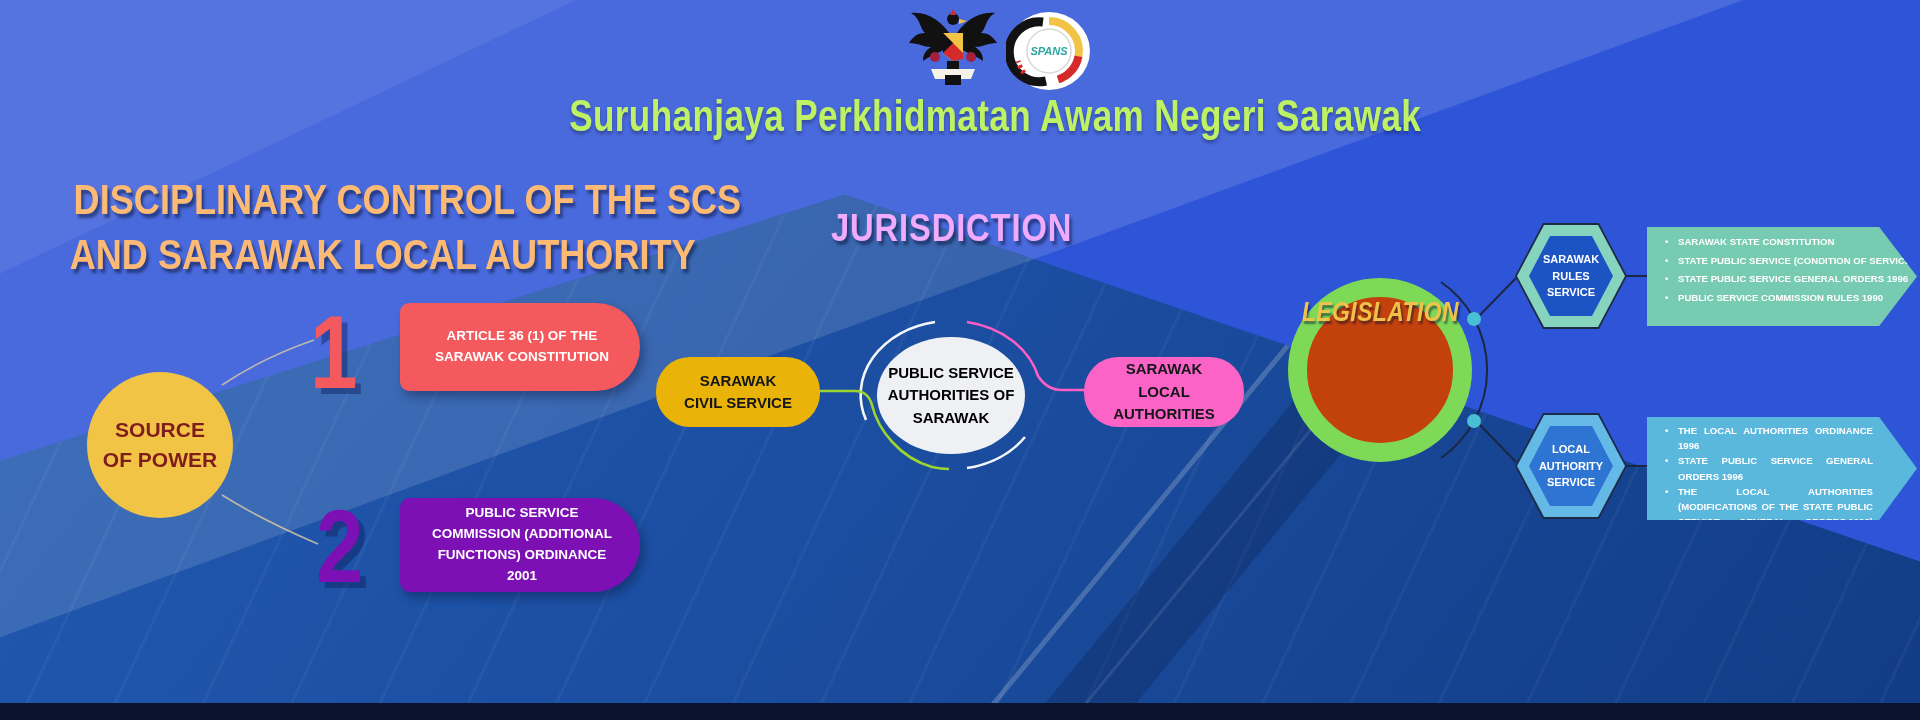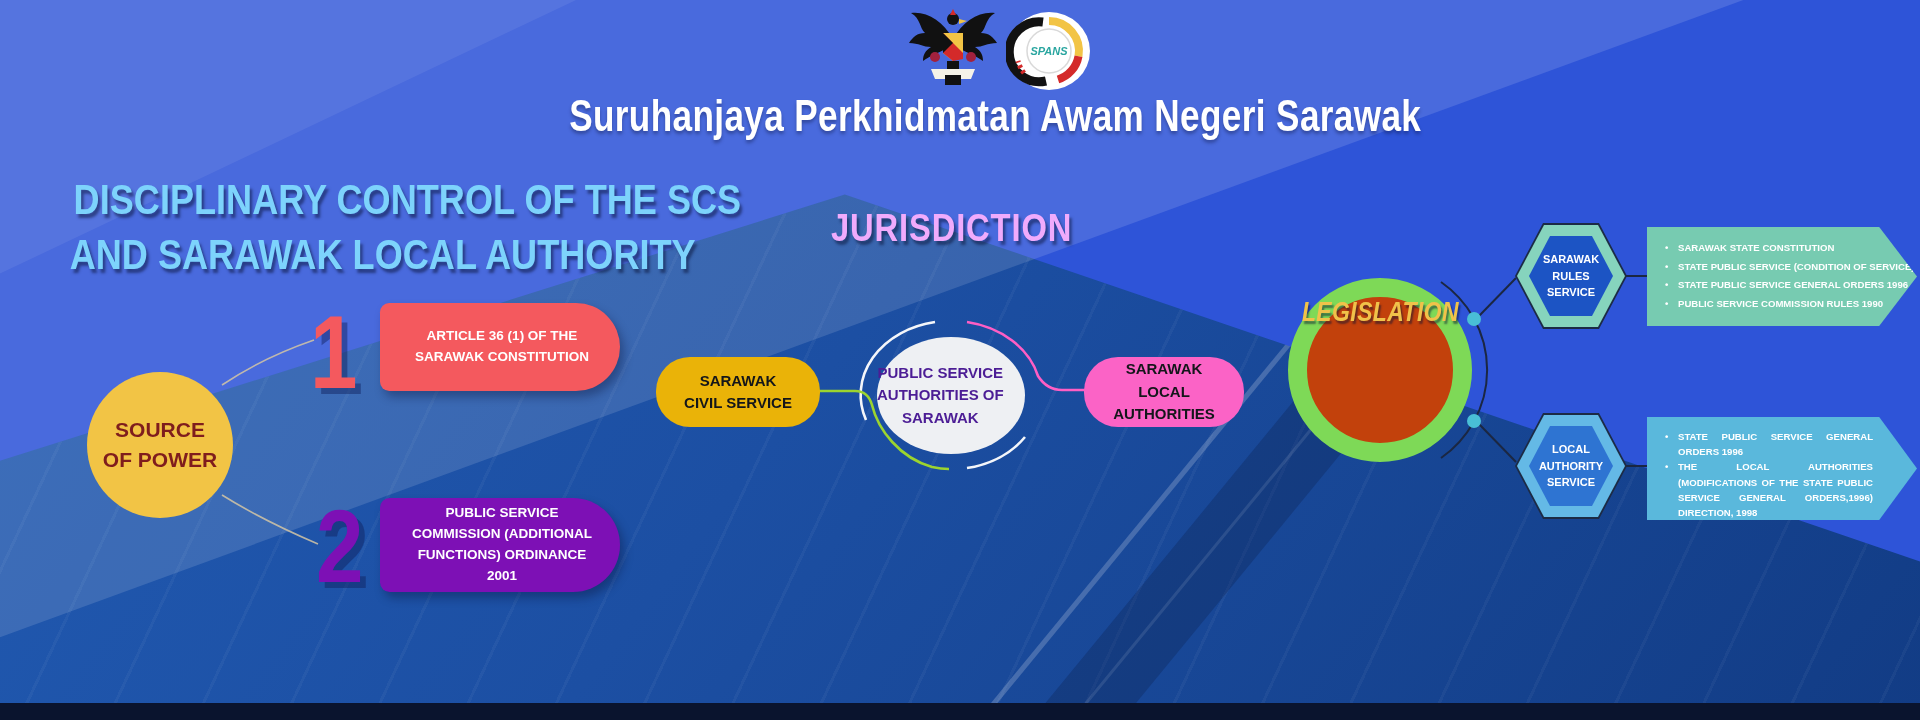--- a/index.html
+++ b/index.html
@@ -24,55 +24,55 @@
   .bg-light2 { position:absolute; inset:0; background:rgba(255,255,255,0.07);
     clip-path:polygon(0 0, 30% 0, 0 38%); }
   .bar-bottom { position:absolute; left:0; top:703px; width:1920px; height:17px; background:#0A142E; }
 
   .cx { display:inline-block; transform:scaleX(0.84); transform-origin:center; white-space:nowrap; }
 
   
   .logo-crest { position:absolute; left:905px; top:5px; }
   .logo-spans { position:absolute; left:1006px; top:11px;font-style:italic; }
   .header-title { position:absolute; left:295px; top:90px; width:1400px; text-align:center;
-    color:#ffffff; font-size:45px; font-weight:700; letter-spacing:0.5px;
+    color:#bef264; font-size:45px; font-weight:700; letter-spacing:0.5px;
     text-shadow:0 3px 4px rgba(8,15,50,0.35); }
 
   
   .main-title { position:absolute; left:10px; top:172px; width:640px; text-align:center;
-    color:#7dd3fc; font-size:43px; font-weight:700; line-height:1.28;
+    color:#fdba74; font-size:43px; font-weight:700; line-height:1.28;
     text-shadow:3px 4px 3px rgba(8,15,50,0.5); }
 
   
   .source-circle { position:absolute; left:87px; top:372px; width:146px; height:146px;
     border-radius:50%; background:#F2C445; display:flex; align-items:center; justify-content:center;
     text-align:center; color:#7f1d1d; font-size:21px; font-weight:800; line-height:1.45; }
   .big-num { position:absolute; font-size:104px; font-weight:800; line-height:1;
     transform:scaleX(0.82); transform-origin:left center;
     text-shadow:7px 6px 0 rgba(16,32,90,0.45); z-index:3; }
   .num-1 { left:310px; top:300px; color:#F4595E; }
   .num-2 { left:316px; top:494px; color:#7D10B5; }
   .src-box { position:absolute; width:240px; display:flex; align-items:center; justify-content:center;
     text-align:center; color:#FFFFFF; font-size:13.5px; font-weight:700; line-height:1.55;
     border-radius:10px 48px 48px 10px; box-shadow:4px 6px 10px rgba(8,15,50,0.35); z-index:2;
-    padding:8px 26px 8px 30px; }
+    padding:8px 26px 8px 30px;margin-left:20px; }
   .src-box-1 { left:380px; top:303px; height:88px; background:#F4595E; }
   .src-box-2 { left:380px; top:498px; height:94px; background:#7D10B5; }
 
   
   .juris-title { position:absolute; left:752px; top:206px; width:400px; text-align:center;
     color:#f0abfc; font-size:39px; font-weight:800; letter-spacing:1px;
     text-shadow:3px 4px 3px rgba(8,15,50,0.5); }
   .pill { position:absolute; display:flex; align-items:center; justify-content:center; text-align:center;
     color:#14161A; font-size:15px; font-weight:700; line-height:1.5; border-radius:34px; z-index:2; }
   .pill-green { left:656px; top:357px; width:164px; height:70px; background:#eab308; }
   .pill-pink  { left:1084px; top:357px; width:160px; height:70px; background:#FB63C6; }
   .center-ellipse { position:absolute; left:877px; top:337px; width:148px; height:117px;
-    border-radius:50%; background:#EEF0F3; display:flex; align-items:center; justify-content:flex-start;
-    text-align:center; color:#4c1d95; font-size:15px; font-weight:700; line-height:1.5; z-index:2; }
+    border-radius:50%; background:#EEF0F3; display:flex; align-items:center; justify-content:center;
+    text-align:center; color:#000000; font-size:15px; font-weight:700; line-height:1.5; z-index:2; }
 
   
   .leg-circle { position:absolute; left:1288px; top:278px; width:184px; height:184px;
     border-radius:50%; border:19px solid #7ED957; background:#c2410c;
     display:flex; align-items:flex-start; justify-content:center; z-index:2;font-style:italic; }
   .leg-circle span { color:#F0C24A; font-size:27px; font-weight:800; letter-spacing:0.5px;
     transform:scaleX(0.85); text-shadow:2px 3px 2px rgba(8,15,50,0.5); white-space:nowrap; }
 
   .hex { position:absolute; clip-path:polygon(25% 0%, 75% 0%, 100% 50%, 75% 100%, 25% 100%, 0% 50%); }
   .hex-cluster { position:absolute; width:112px; height:106px; z-index:2; }
@@ -84,21 +84,21 @@
   .hex-upper .hex-ring { background:#86D4BD; }
   .hex-upper .hex-core { background:#1C54C4; }
   .hex-lower .hex-ring { background:#64B9E6; }
   .hex-lower .hex-core { background:#2E74D2; }
   .hex-label { position:absolute; inset:0; display:flex; flex-direction:column; align-items:center;
     justify-content:center; color:#FFFFFF; font-size:11px; font-weight:700; line-height:1.5;
     text-align:center; z-index:3; }
 
   .alist { position:absolute; left:1647px; width:270px; background:#77CBB1;
     clip-path:polygon(0 0, 86% 0, 100% 50%, 86% 100%, 0 100%);
-    padding:12px 44px 10px 18px; z-index:2; }
+    padding:6px 44px 10px 18px; z-index:2; }
   .alist-upper { top:227px; height:99px; background:#77CBB1; }
   .alist-lower { top:417px; height:103px; background:#5AB8DC; }
   .alist ul { list-style:none; }
   .alist li { position:relative; color:#FFFFFF; font-weight:700; padding-left:13px; }
   .alist li::before { content:"\2022"; position:absolute; left:0; top:0; }
   .alist-upper li { font-size:9.6px; line-height:18.5px; white-space:nowrap; }
   .alist-lower li { font-size:9.6px; line-height:15.2px; text-align:justify; }
 
   .overlay-svg { position:absolute; left:0; top:0; width:1920px; height:720px; z-index:1; }
 </style>
@@ -232,17 +232,18 @@
   <div class="hex hex-ring" style="position:absolute"></div>
   <div class="hex hex-core" style="position:absolute"></div>
   <div class="hex-label">
     <span>LOCAL</span>
     <span>AUTHORITY</span>
     <span>SERVICE</span>
   </div>
 </div>
 <div class="alist alist-lower">
   <ul>
+    <li>THE LOCAL AUTHORITIES ORDINANCE 1996</li>
     <li>STATE PUBLIC SERVICE GENERAL ORDERS 1996</li>
     <li>THE LOCAL AUTHORITIES (MODIFICATIONS OF THE STATE PUBLIC SERVICE GENERAL ORDERS,1996) DIRECTION, 1998</li>
     <li>THE LOCAL AUTHORITY SERVICE REGULATIONS 2000</li>
   </ul>
 </div>
 
 </body></html>

